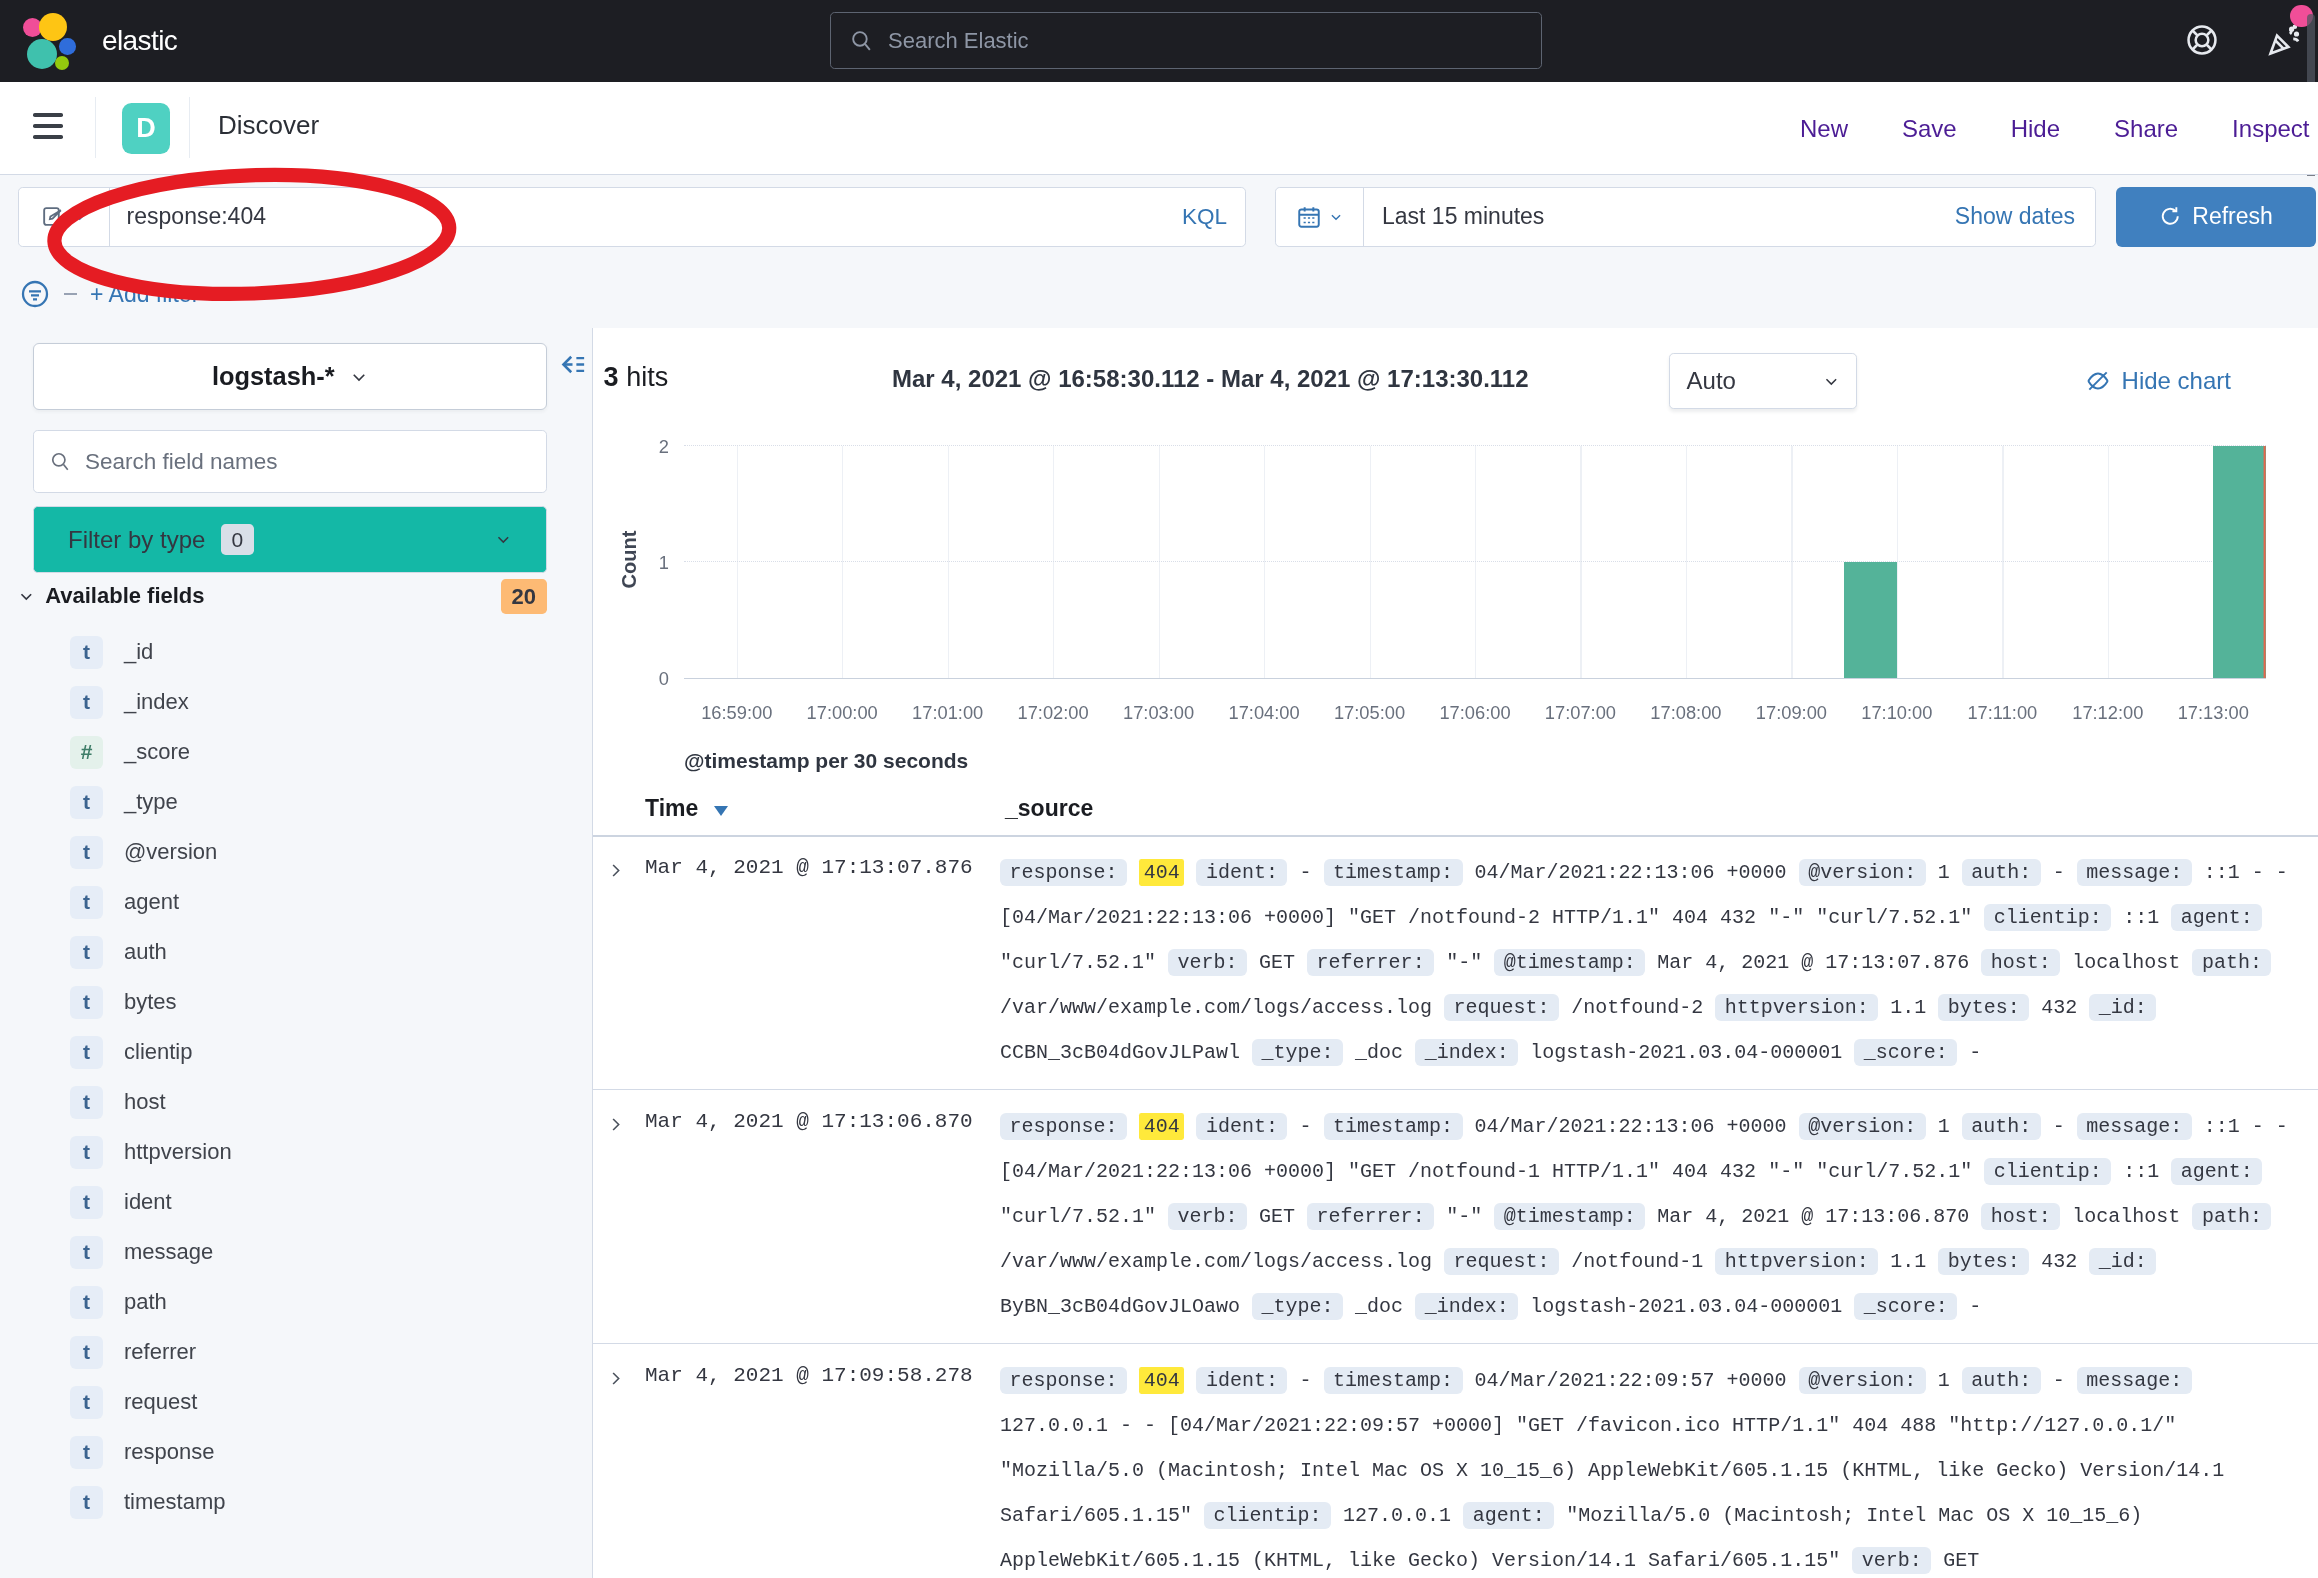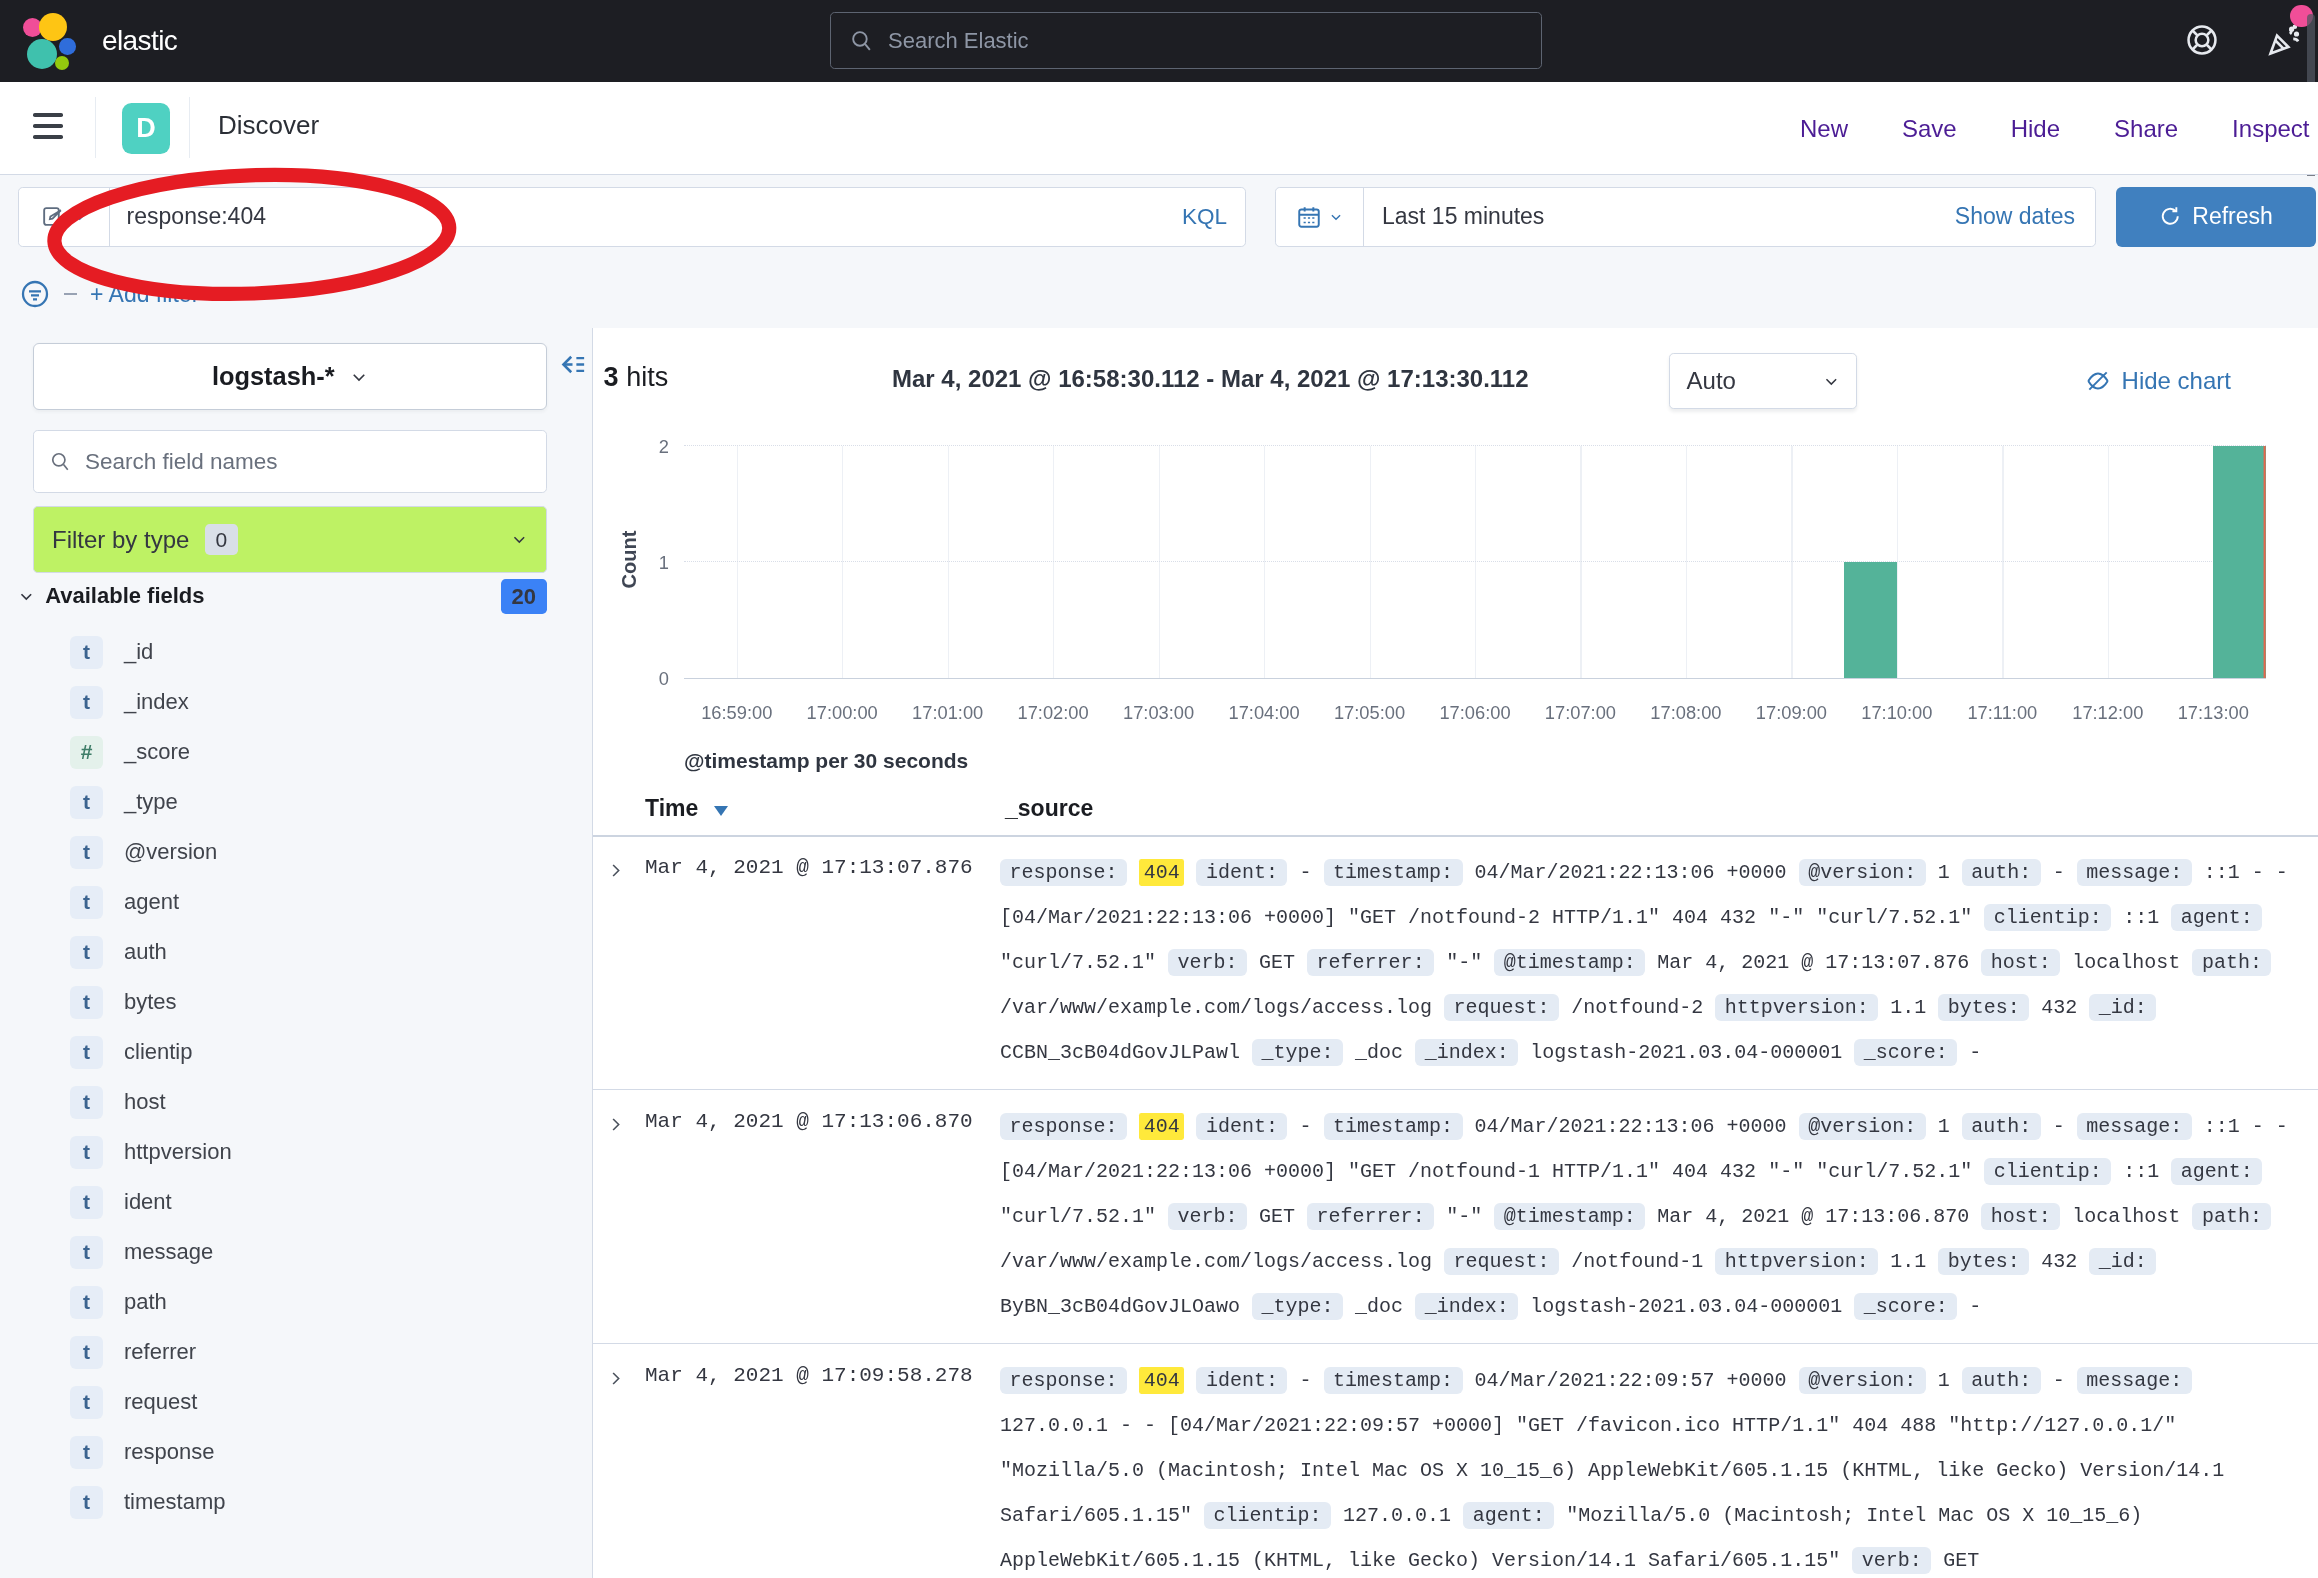--- a/index.html
+++ b/index.html
@@ -56,29 +56,29 @@
   .annotation{position:absolute;left:33px;top:161px;z-index:50;pointer-events:none;}
   
   .sidebar{position:absolute;left:0;top:328px;width:593px;height:1250px;border-right:1.2px solid #d3dae6;box-sizing:border-box;}
   .idx-select{position:absolute;left:33px;top:15px;width:514px;height:67px;background:#fff;border:1.2px solid #c5cdd8;border-radius:6px;
       box-shadow:0 1.8px 3.5px rgba(40,50,60,.05);display:flex;align-items:center;justify-content:center;gap:15.4px;box-sizing:border-box;cursor:pointer;}
   .idx-select b{font-size:25.4px;color:#1a1c21;}
   .collapse-ic{position:absolute;left:557px;top:21px;color:#3575b3;cursor:pointer;}
   .fld-search{position:absolute;left:33px;top:102px;width:514px;height:63px;background:#fff;border:1.2px solid #d3dae6;border-radius:4.7px;
       display:flex;align-items:center;gap:13px;padding:0 15.4px;box-sizing:border-box;}
   .fld-search span{font-size:22.5px;color:#69707d;}
-  .type-filter{position:absolute;left:33px;top:178px;width:514px;height:67px;background:#bef264;border:1.2px solid #d3dae6;border-radius:4.7px;
-      display:flex;align-items:center;padding:0 18px;box-sizing:border-box;cursor:pointer;}
+  .type-filter{position:absolute;left:33px;top:178px;width:514px;height:67px;background:#14b8a6;border:1.2px solid #d3dae6;border-radius:4.7px;
+      display:flex;align-items:center;padding:0 34px;box-sizing:border-box;cursor:pointer;}
   .type-filter .lbl{font-size:24px;color:#343741;}
   .badge{background:#d9dfe8;border-radius:4.7px;padding:3.5px 10.6px;font-size:21px;color:#343741;}
   .type-filter .badge{margin-left:15.4px;}
   .type-filter svg{margin-left:auto;color:#343741;}
   .avail-hdr{position:absolute;left:18px;top:255px;display:flex;align-items:center;gap:10.6px;cursor:pointer;}
   .avail-hdr b{font-size:22px;color:#1a1c21;}
-  .avail-count{position:absolute;left:501px;top:251px;background:#3b82f6;border-radius:4.7px;padding:4.7px 10.6px;font-size:22px;font-weight:700;}
+  .avail-count{position:absolute;left:501px;top:251px;background:#fdba74;border-radius:4.7px;padding:4.7px 10.6px;font-size:22px;font-weight:700;}
   .field-list{position:absolute;left:0;top:299px;width:593px;}
   .field-item{height:50px;display:flex;align-items:center;gap:21px;padding-left:70px;cursor:pointer;}
   .token{width:33px;height:33px;border-radius:6px;display:flex;align-items:center;justify-content:center;
       font-size:21px;font-weight:700;}
   .tok-string{background:#e6edf7;color:#3c6490;}
   .tok-number{background:#e4f1eb;color:#3e7d68;}
   .tok-date{background:#f3ecd9;color:#8f7118;}
   .fname{font-size:22px;color:#40444c;}
   
   .main{position:absolute;left:593px;top:328px;width:1726px;height:1250px;background:#fff;}

